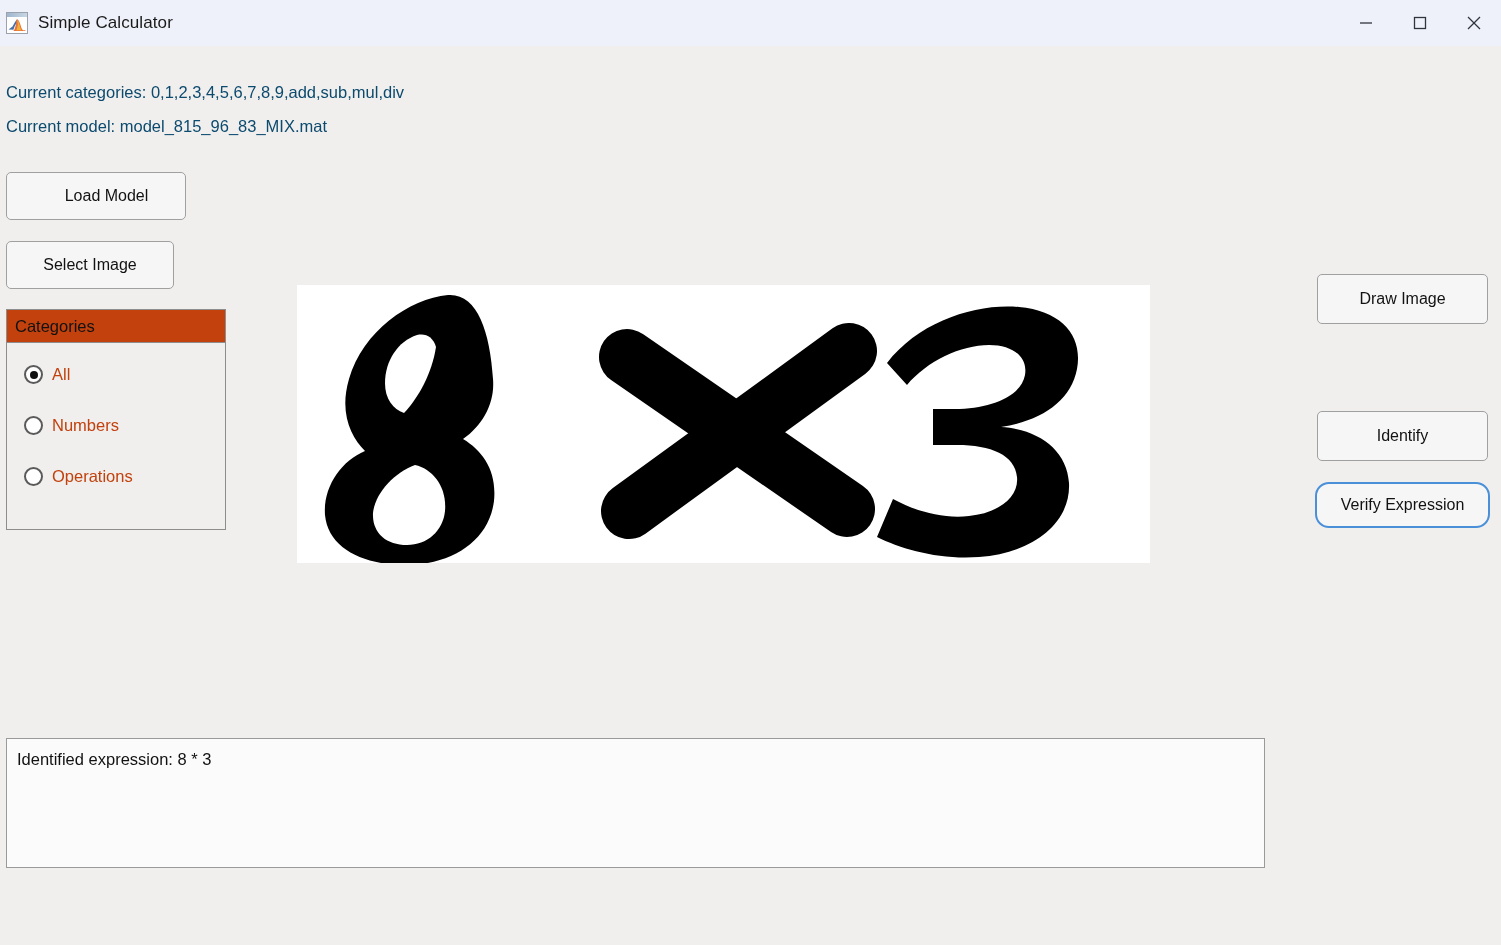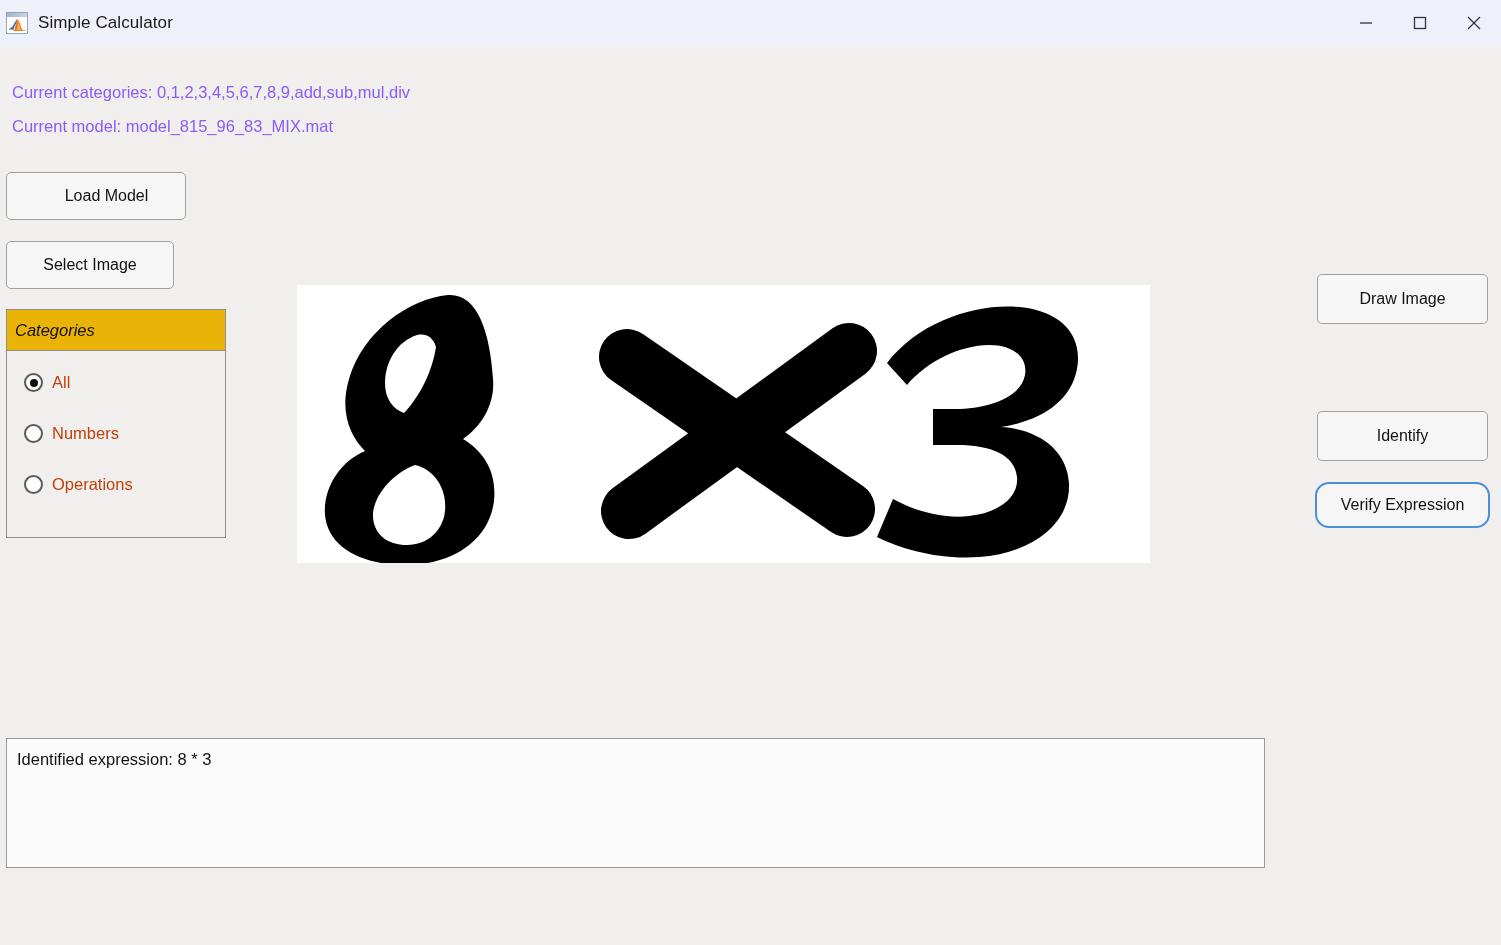--- a/index.html
+++ b/index.html
@@ -68,23 +68,22 @@
     align-items: center;
     justify-content: center;
     color: #30343c;
   }
 
   
   .hdr-label {
     position: absolute;
     left: 6px;
     font-size: 16.5px;
-    color: #8b5cf6;
+    color: #0c4a6e;
     white-space: nowrap;
-    margin-left: 6px;
   }
   #lbl-categories { top: 83px; }
   #lbl-model      { top: 117px; }
 
   
   .mbtn {
     position: absolute;
     box-sizing: border-box;
     background: #f6f6f6;
     border: 1px solid #a0a0a0;
@@ -113,29 +112,28 @@
   
   .panel {
     position: absolute;
     left: 6px;
     top: 309px;
     width: 220px;
     box-sizing: border-box;
   }
   .panel-header {
     box-sizing: border-box;
-    height: 42px;
+    height: 34px;
     border: 1px solid #8d8d8d;
-    background: #eab308;
+    background: #c2410c;
     display: flex;
     align-items: center;
     padding-left: 8px;
     font-size: 16.5px;
     color: #121212;
-    font-style: italic;
   }
   .panel-body {
     box-sizing: border-box;
     height: 187px;
     border: 1px solid #8d8d8d;
     border-top: none;
     background: #f0efee;
     position: relative;
   }
   .radio-row {

